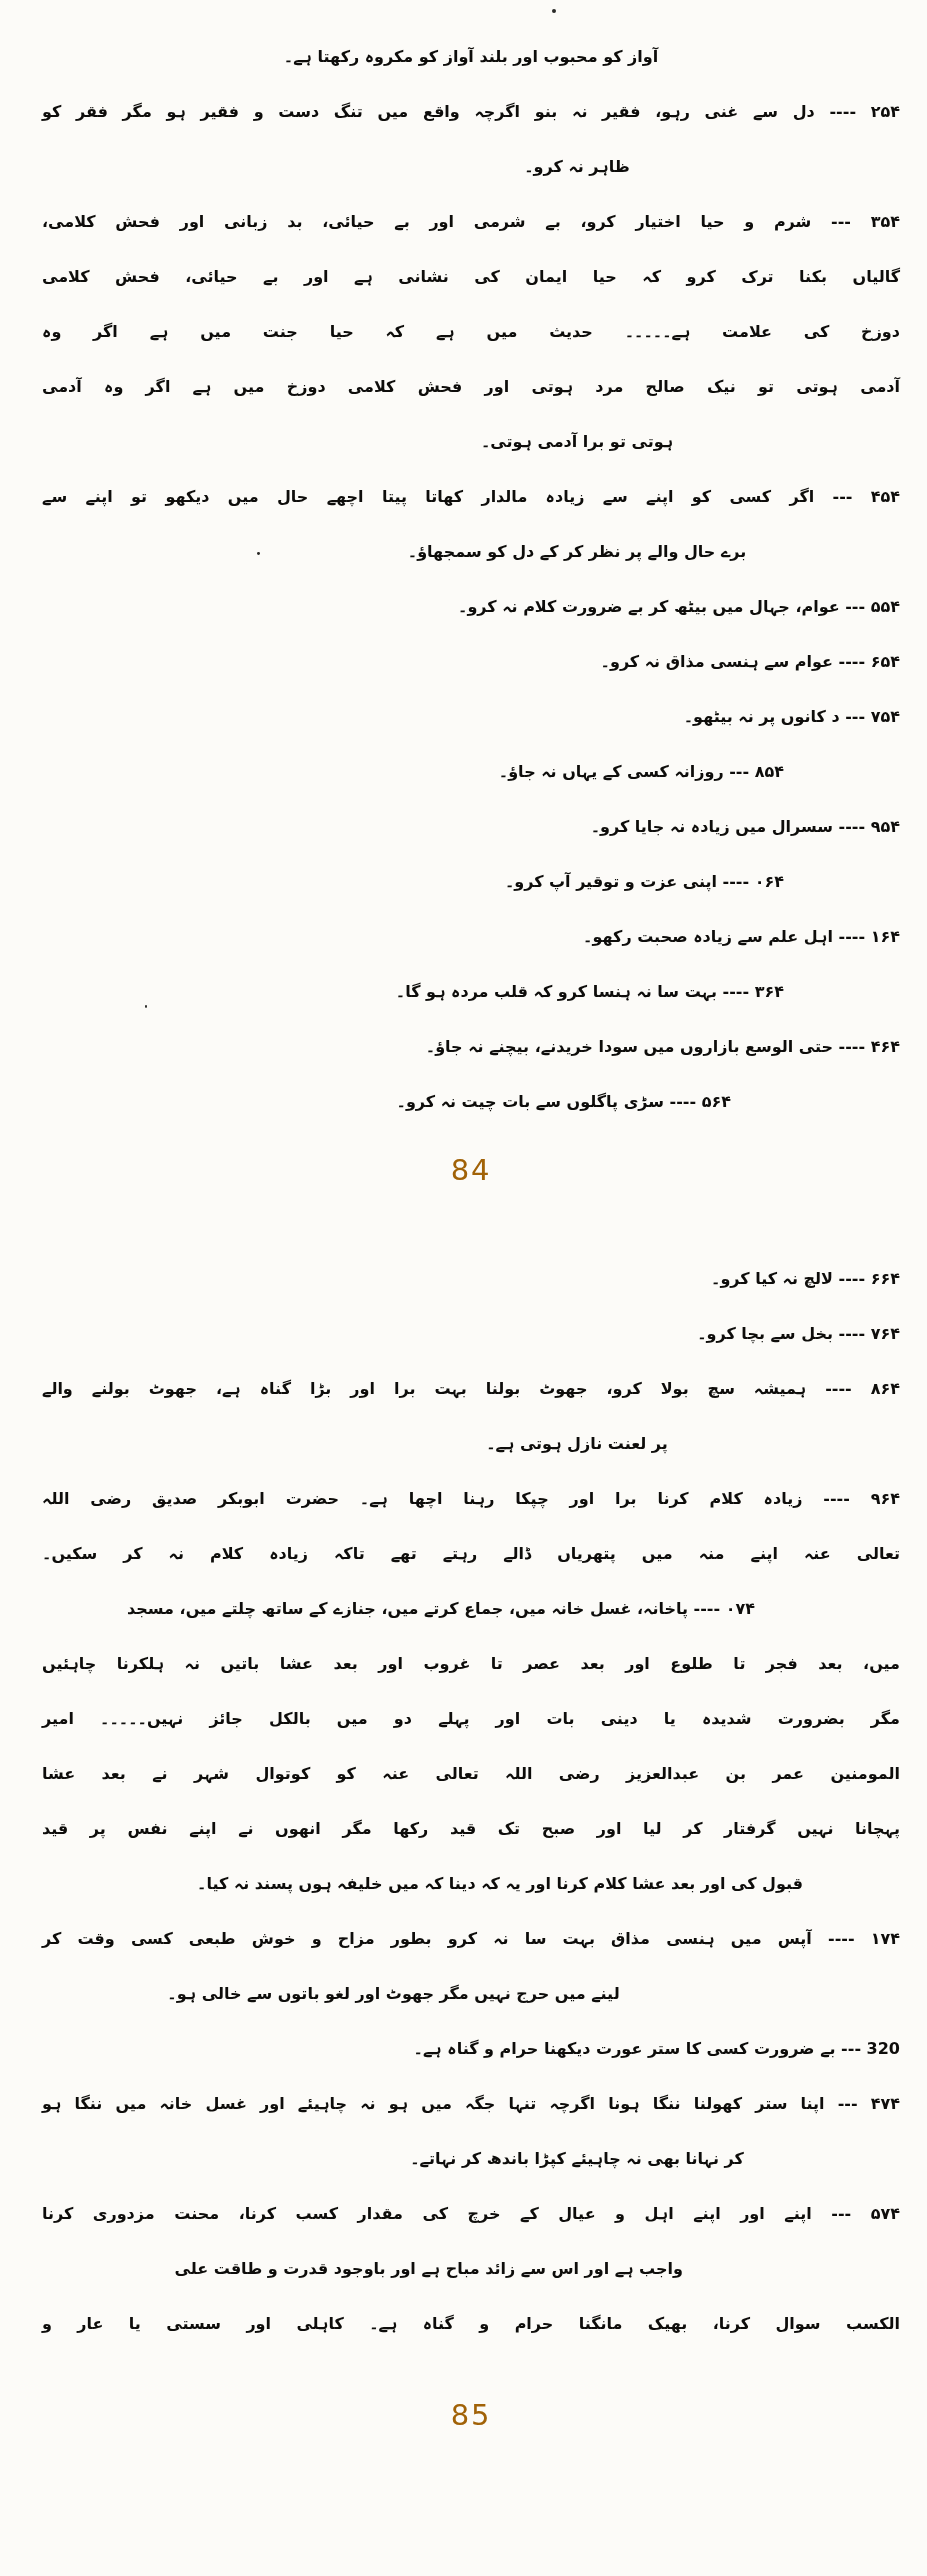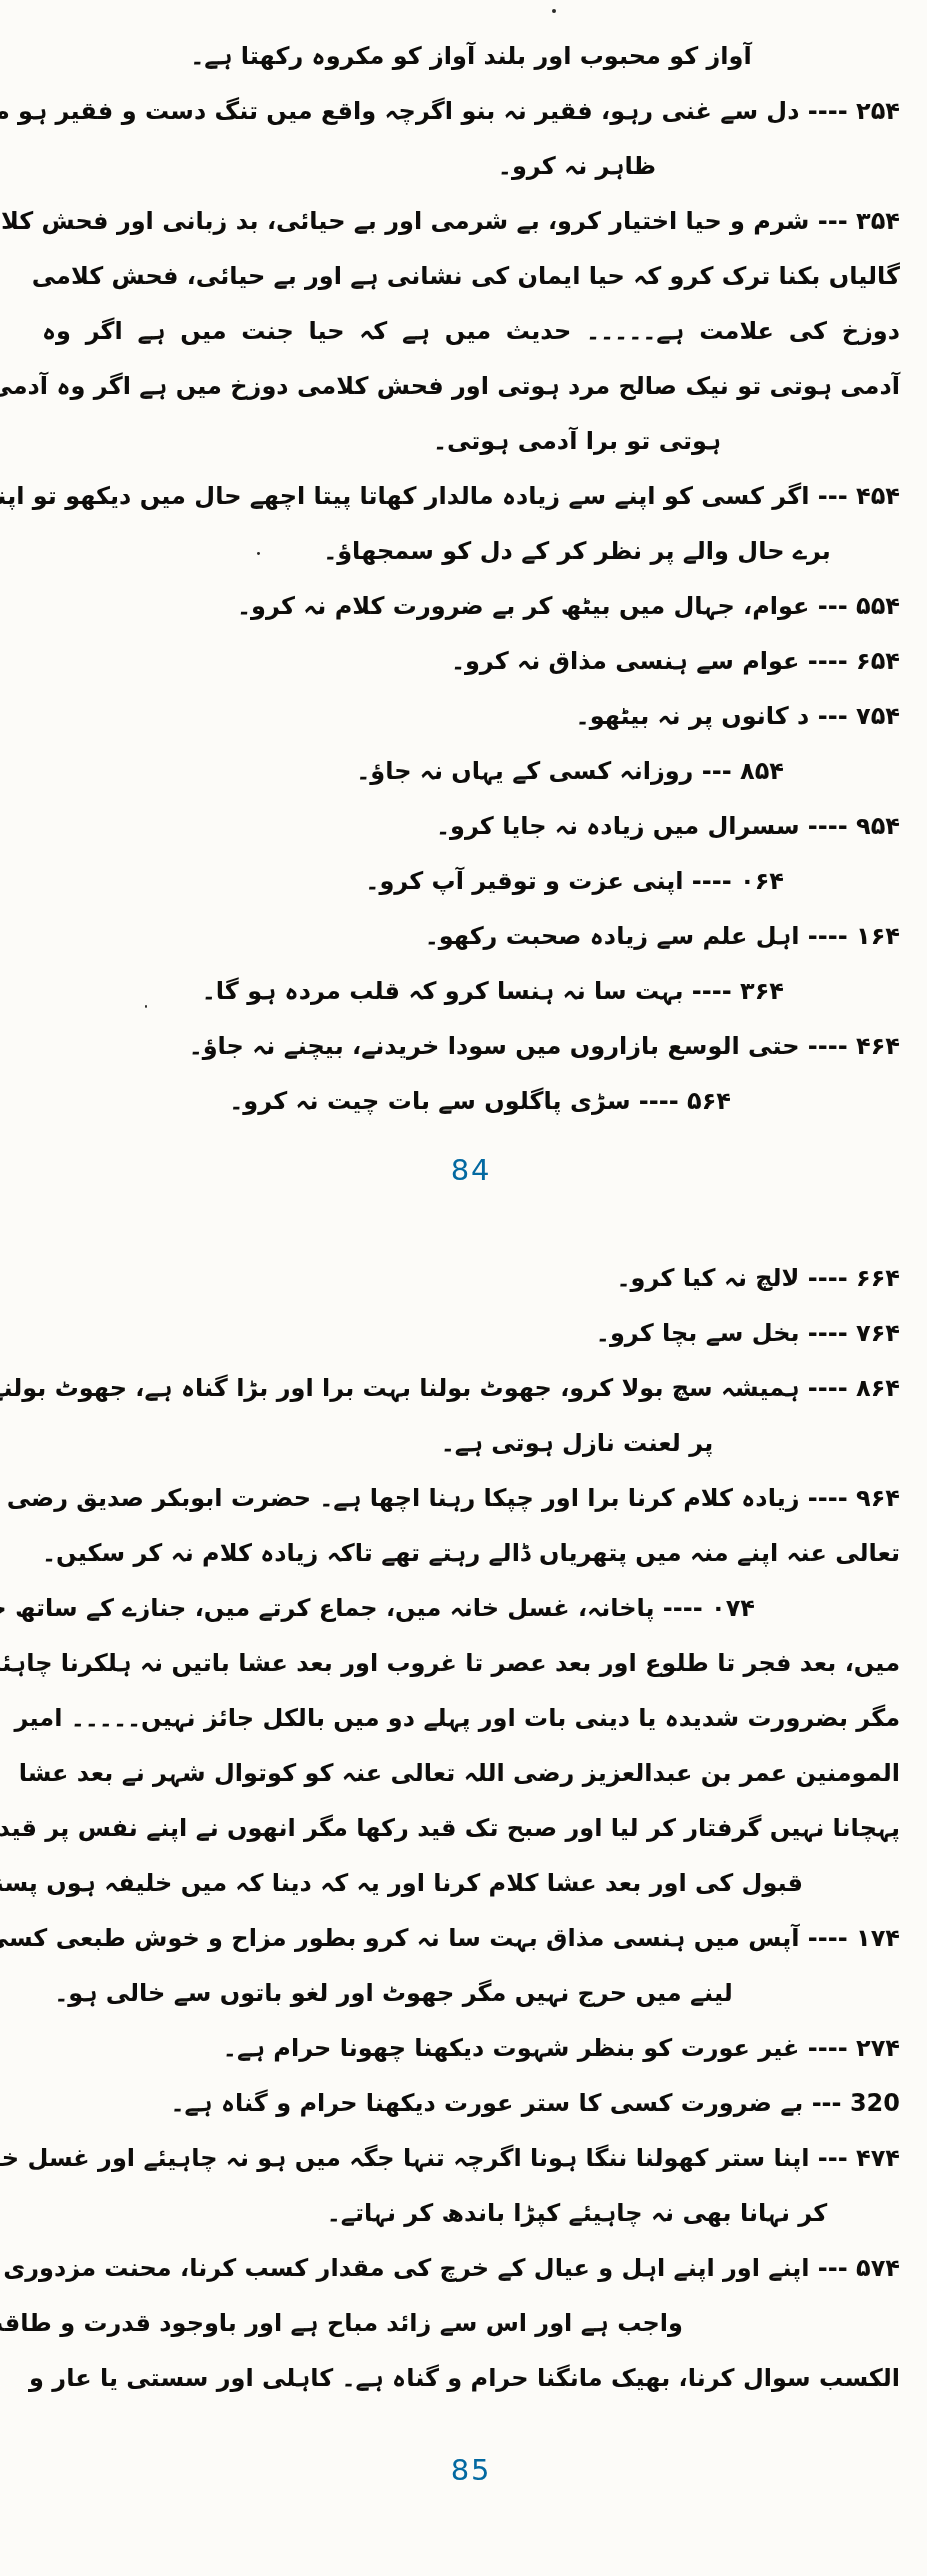--- a/index.html
+++ b/index.html
@@ -4,41 +4,41 @@
 <style>
   html,body{margin:0;padding:0;background:#e8e6e1;}
   .page{
     position:relative;width:927px;height:2576px;margin:0;
     background:#fcfbf8;color:#0e0d0b;
     font-family:"DejaVu Sans",sans-serif;
     box-sizing:border-box;padding:29px 27px 0 42px;overflow:hidden;
   }
   .lines{width:100%;}
   .line{
-    direction:rtl;height:55px;line-height:55px;font-size:24px;font-weight:700;
+    direction:rtl;height:55px;line-height:55px;font-size:16px;font-weight:700;
     white-space:nowrap;box-sizing:border-box;
   }
   
   .f  {text-align:justify;text-align-last:justify;}
   
   .fi {text-align:right;padding-right:145px;}
   .fi2{text-align:right;padding-right:97px;}
   .fi3{text-align:right;padding-right:217px;}
   
   .c  {text-align:center;}
   .cr {text-align:center;padding-left:212px;}  
   .cl {text-align:center;padding-right:155px;} 
   
   .ir {text-align:right;}
   .ir2{padding-right:116px;}
   .ir3{text-align:right;padding-right:169px;}
   .item-dashes{letter-spacing:1px;}
   .page-num{
     text-align:center;font-size:29px;font-weight:400;letter-spacing:1.9px;
-    height:41px;line-height:41px;color:#0369a1;
+    height:41px;line-height:41px;color:#a16207;
     font-family:"DejaVu Sans",sans-serif;
   }
   .pn1{margin-top:21px;}
   .sec2{margin-top:60px;}
   .pn2{margin-top:44px;}
   .speck{position:absolute;background:#2a2a28;border-radius:50%;}
   .s1{left:552px;top:8.7px;width:3.9px;height:3.9px;}
   .s2{left:257px;top:552px;width:2.9px;height:2.9px;}
   .s3{left:145px;top:1005px;width:1.9px;height:2.9px;}
 </style>
@@ -85,21 +85,20 @@
         <div class="line f"><span class="item-number">۹۶۴</span> <span class="item-dashes">----</span> <span>زیادہ کلام کرنا برا اور چپکا رہنا اچھا ہے۔ حضرت ابوبکر صدیق رضی اللہ</span></div>
         <div class="line f">تعالی عنہ اپنے منہ میں پتھریاں ڈالے رہتے تھے تاکہ زیادہ کلام نہ کر سکیں۔</div>
         <div class="line fi"><span class="item-number">۰۷۴</span> <span class="item-dashes">----</span> <span>پاخانہ، غسل خانہ میں، جماع کرتے میں، جنازے کے ساتھ چلتے میں، مسجد</span></div>
         <div class="line f">میں، بعد فجر تا طلوع اور بعد عصر تا غروب اور بعد عشا باتیں نہ ہلکرنا چاہئیں</div>
         <div class="line f">مگر بضرورت شدیدہ یا دینی بات اور پہلے دو میں بالکل جائز نہیں۔۔۔۔۔ امیر</div>
         <div class="line f">المومنین عمر بن عبدالعزیز رضی اللہ تعالی عنہ کو کوتوال شہر نے بعد عشا</div>
         <div class="line f">پہچانا نہیں گرفتار کر لیا اور صبح تک قید رکھا مگر انھوں نے اپنے نفس پر قید</div>
         <div class="line fi2">قبول کی اور بعد عشا کلام کرنا اور یہ کہ دینا کہ میں خلیفہ ہوں پسند نہ کیا۔</div>
         <div class="line f"><span class="item-number">۱۷۴</span> <span class="item-dashes">----</span> <span>آپس میں ہنسی مذاق بہت سا نہ کرو بطور مزاح و خوش طبعی کسی وقت کر</span></div>
         <div class="line cl">لینے میں حرج نہیں مگر جھوٹ اور لغو باتوں سے خالی ہو۔</div>
-        <div class="line ir"><span class="item-number">۲۷۴</span> <span class="item-dashes">----</span> <span>غیر عورت کو بنظر شہوت دیکھنا چھونا حرام ہے۔</span></div>
         <div class="line ir"><span class="item-number">320</span> <span class="item-dashes">---</span> <span>بے ضرورت کسی کا ستر عورت دیکھنا حرام و گناہ ہے۔</span></div>
         <div class="line f"><span class="item-number">۴۷۴</span> <span class="item-dashes">---</span> <span>اپنا ستر کھولنا ننگا ہونا اگرچہ تنہا جگہ میں ہو نہ چاہیئے اور غسل خانہ میں ننگا ہو</span></div>
         <div class="line cr">کر نہانا بھی نہ چاہیئے کپڑا باندھ کر نہاتے۔</div>
         <div class="line f"><span class="item-number">۵۷۴</span> <span class="item-dashes">---</span> <span>اپنے اور اپنے اہل و عیال کے خرچ کی مقدار کسب کرنا، محنت مزدوری کرنا</span></div>
         <div class="line fi3">واجب ہے اور اس سے زائد مباح ہے اور باوجود قدرت و طاقت علی</div>
         <div class="line f">الکسب سوال کرنا، بھیک مانگنا حرام و گناہ ہے۔ کاہلی اور سستی یا عار و</div>
       </div>
     <div class="page-num pn2">85</div>
   </section>
 </div>

